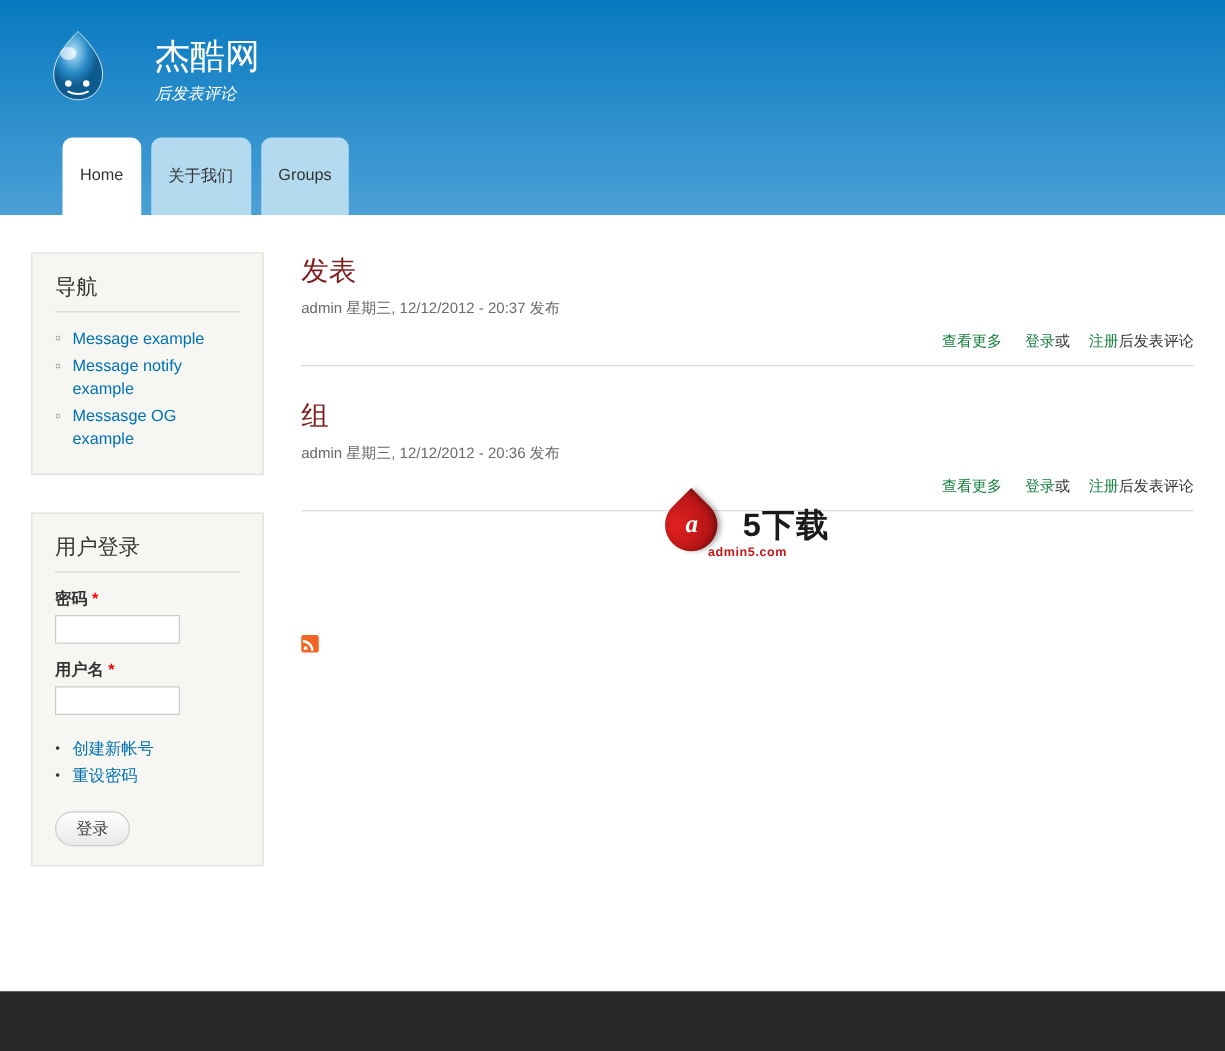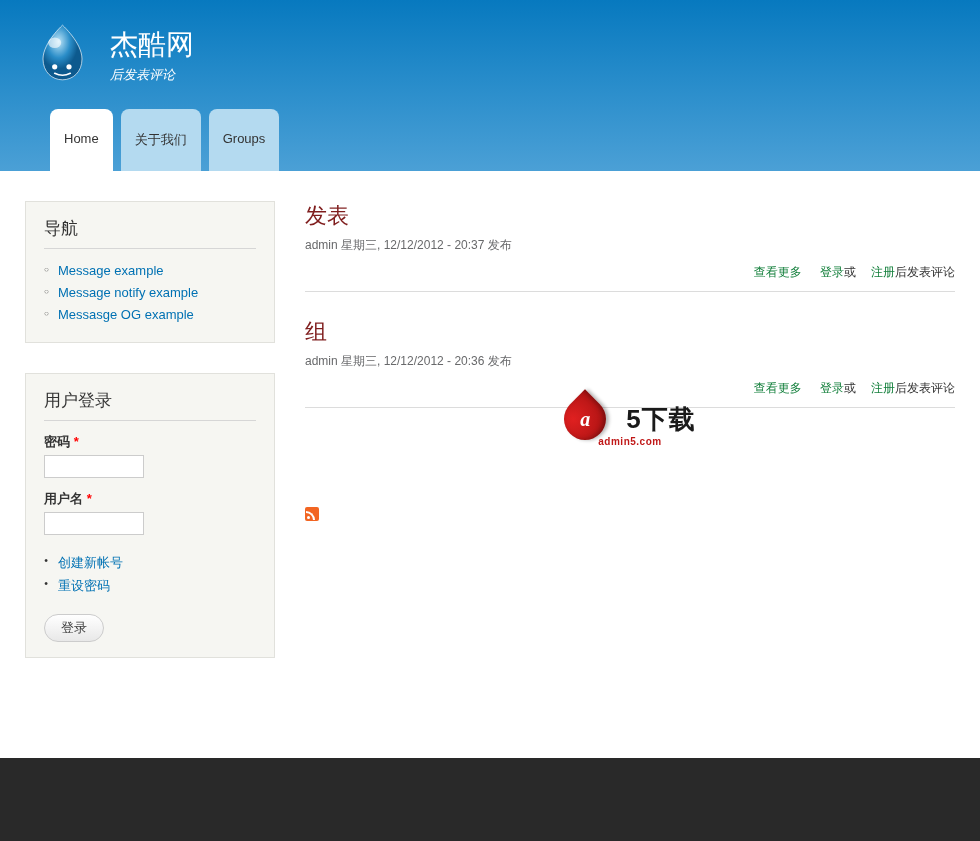--- a/index.html
+++ b/index.html
@@ -3,41 +3,41 @@
 <meta charset="utf-8">
 <style>
 * { margin: 0; padding: 0; box-sizing: border-box; }
 body { font-family: Georgia, "Times New Roman", serif; background: #fff; color: #333; }
 
 .header {
   background: linear-gradient(to bottom, #0779bf 0%, #298dcb 50%, #4ba0d6 100%);
   padding: 15px 0 0 0;
 }
 .header-inner { max-width: 960px; margin: 0 auto; padding: 0 20px; }
-.site-branding { display: flex; align-items: center; gap: 15px; padding: 5px 0 20px; }
+.site-branding { display: flex; align-items: center; gap: 29px; padding: 5px 0 20px; }
 .logo-icon svg { width: 65px; height: 65px; }
 .site-info { color: #fff; }
 .site-name { font-size: 28px; font-weight: normal; }
 .site-slogan { font-size: 13px; font-style: italic; margin-top: 2px; }
 
 .nav-tabs { display: flex; gap: 8px; padding: 0 20px; max-width: 960px; margin: 0 auto; }
 .nav-tab {
   background: #b4daf0;
   color: #333;
   padding: 22px 14px;
   border-radius: 8px 8px 0 0;
   font-size: 13px;
   font-family: Arial, sans-serif;
   cursor: pointer;
 }
 .nav-tab.active { background: #fff; color: #333; }
 
 .main-wrap { max-width: 960px; margin: 0 auto; padding: 30px 15px; display: flex; gap: 30px; }
 
-.sidebar { width: 250px; flex-shrink: 0; }
+.sidebar { width: 186px; flex-shrink: 0; }
 .block {
   background: #f6f6f2;
   border: 1px solid #e1e1dc;
   margin-bottom: 30px;
   padding: 15px 18px;
 }
 .block-title {
   font-size: 17px;
   font-weight: normal;
   color: #333;

